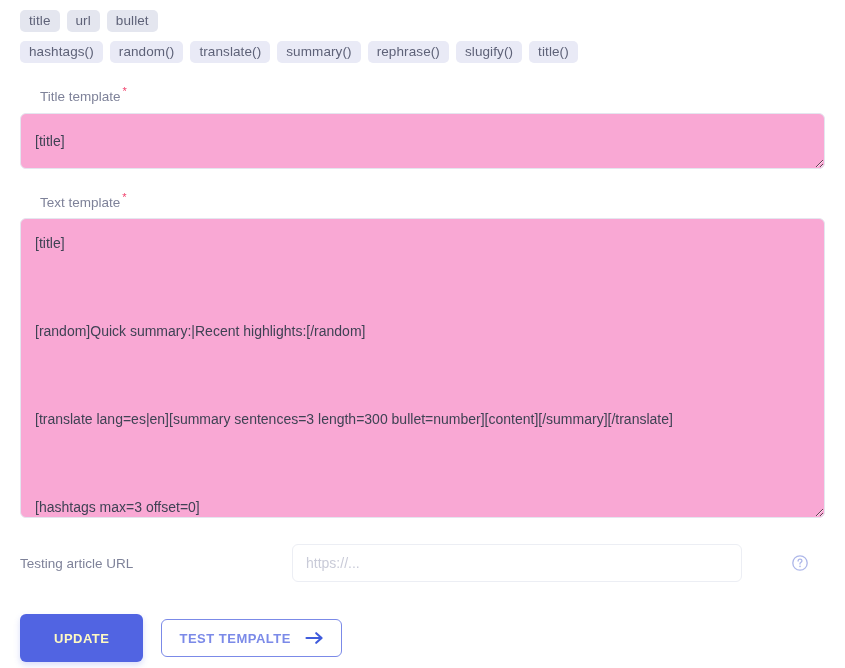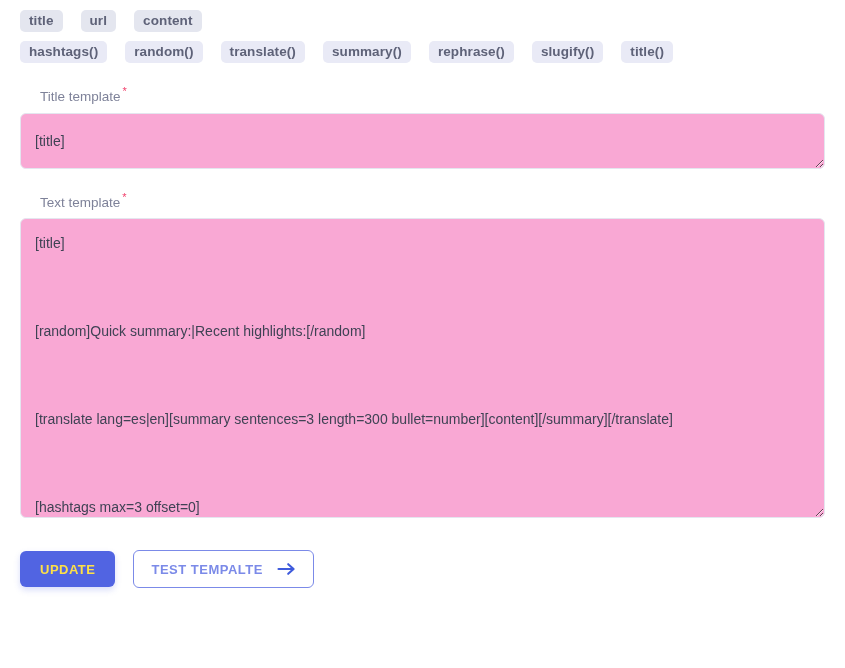--- a/index.html
+++ b/index.html
@@ -19,23 +19,22 @@
     width: 845px;
     height: 668px;
     box-sizing: border-box;
     padding: 0 20px;
   }
 
   
   .tag-row {
     display: flex;
     align-items: center;
-    gap: 18px;
+    gap: 7px;
     flex-wrap: wrap;
-    font-weight: bold;
   }
   .tag-row.row-vars { padding-top: 10px; }
   .tag-row.row-funcs { padding-top: 9px; align-items: flex-end; }
 
   .tag {
     display: inline-flex;
     align-items: center;
     justify-content: center;
     height: 22px;
     padding: 0 9px;
@@ -150,24 +149,24 @@
     font-family: "Liberation Sans", sans-serif;
     font-size: 13px;
     font-weight: bold;
     letter-spacing: .5px;
     border-radius: 6px;
     cursor: pointer;
     user-select: none;
     box-sizing: border-box;
   }
   .btn-update {
-    height: 36px;
-    padding: 0 20px;
+    height: 48px;
+    padding: 0 34px;
     background: #5164e2;
-    color: #fde047;
+    color: #fef9c3;
     border: none;
     box-shadow: 0 3px 6px rgba(81,100,226,.22);
   }
   .btn-test {
     height: 38px;
     padding: 0 17px;
     background: #ffffff;
     color: #7b8ae8;
     border: 1px solid #7b8ae8;
     gap: 14px;
@@ -180,21 +179,21 @@
   }
 </style>
 </head>
 <body>
 
 <div class="page">
 
   <div class="tag-row row-vars">
     <span class="tag var">title</span>
     <span class="tag var">url</span>
-    <span class="tag var">content</span>
+    <span class="tag var">bullet</span>
   </div>
 
   <div class="tag-row row-funcs">
     <span class="tag func">hashtags()</span>
     <span class="tag func">random()</span>
     <span class="tag func">translate()</span>
     <span class="tag func">summary()</span>
     <span class="tag func">rephrase()</span>
     <span class="tag func">slugify()</span>
     <span class="tag func">title()</span>
@@ -215,20 +214,32 @@
 [random]Quick summary:|Recent highlights:[/random]
 
 [translate lang=es|en][summary sentences=3 length=300 bullet=number][content][/summary][/translate]
 
 [hashtags max=3 offset=0]
 
 [link text_before="Visit our website:" text_after=""]https://example.com/blog/category/[slugify][title][/slugify]/[/link]</textarea>
     </div>
   </div>
 
+  <div class="test-row">
+    <span class="test-label">Testing article URL</span>
+    <input class="test-input" type="text" placeholder="https://..." style="">
+    <span class="help-spacer"></span>
+    <span class="help-icon">
+      <svg width="18" height="18" viewBox="0 0 18 18" aria-hidden="true">
+        <circle cx="9" cy="9" r="7.2" fill="none" stroke="#a9b3e8" stroke-width="1.3"></circle>
+        <path d="M7.1 7.0c0-1.1 0.9-1.9 1.95-1.9 1.05 0 1.9 0.72 1.9 1.72 0 0.95-0.6 1.3-1.25 1.75-0.5 0.35-0.7 0.65-0.7 1.18v0.3" fill="none" stroke="#a9b3e8" stroke-width="1.3" stroke-linecap="round"></path>
+        <circle cx="9.0" cy="12.4" r="0.8" fill="#a9b3e8"></circle>
+      </svg>
+    </span>
+  </div>
 
   <div class="actions">
     <button class="btn btn-update">UPDATE</button>
     <button class="btn btn-test">
       <span>TEST TEMPALTE</span>
       <span class="arrow-icon">
         <svg width="19" height="14" viewBox="0 0 19 14" aria-hidden="true">
           <path d="M1.5 7h14.2" stroke="#3f5bdc" stroke-width="2.1" stroke-linecap="round" fill="none"></path>
           <path d="M11.2 2.2 L16.6 7 L11.2 11.8" stroke="#3f5bdc" stroke-width="2.1" stroke-linecap="round" stroke-linejoin="round" fill="none"></path>
         </svg>

